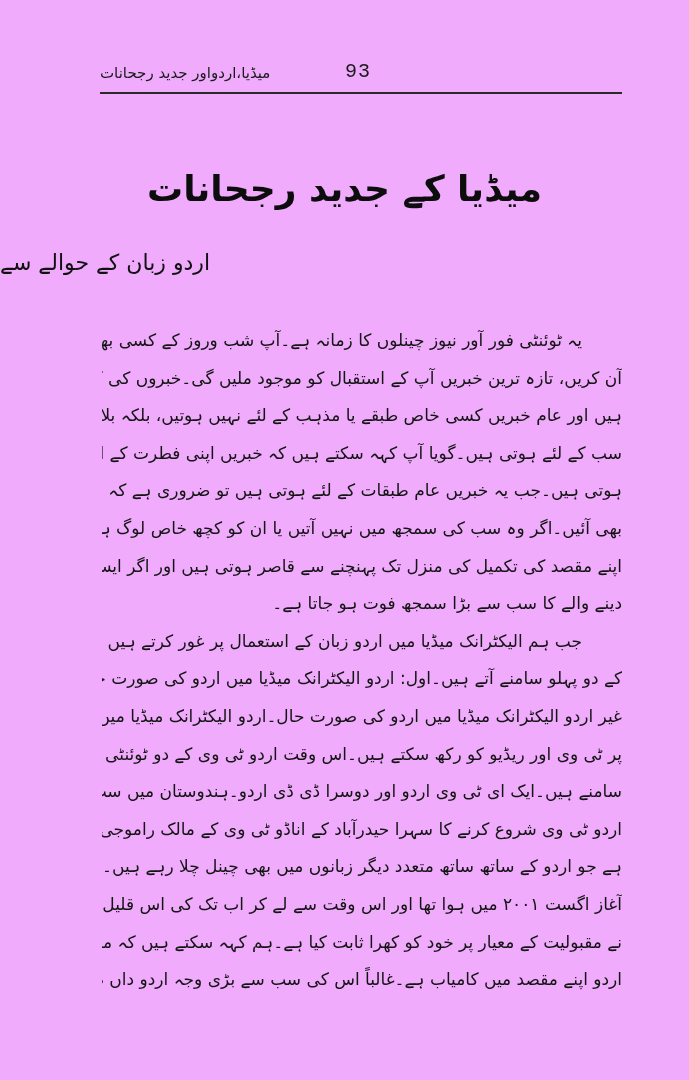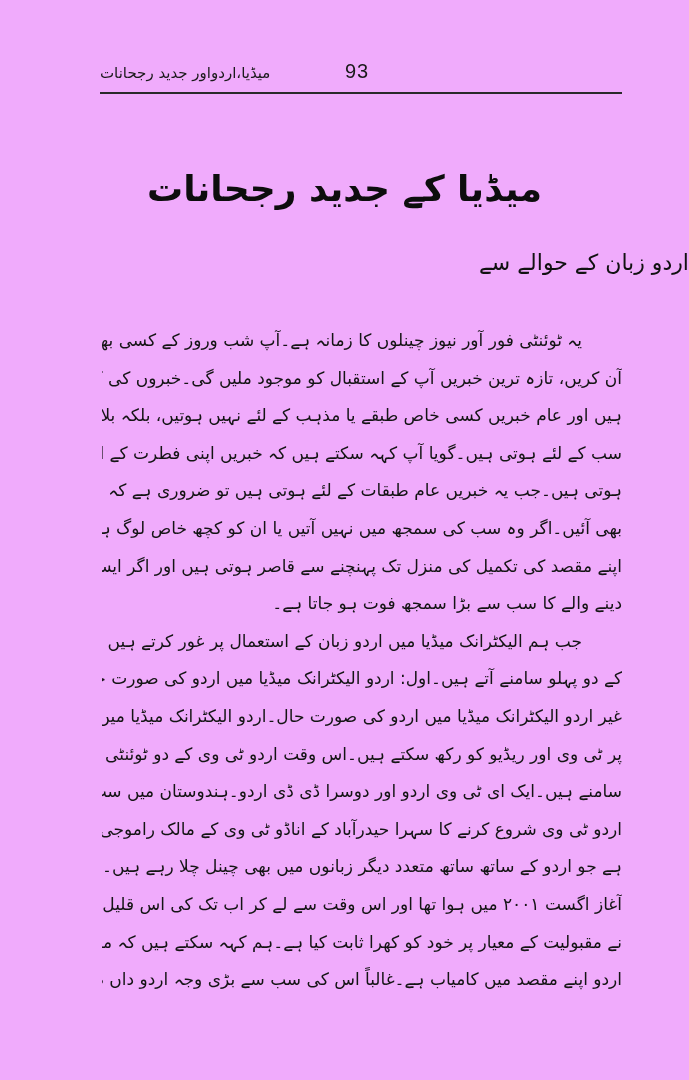--- a/index.html
+++ b/index.html
@@ -35,21 +35,21 @@
       font-family: "DejaVu Sans", sans-serif;
       font-size: 15px;
       direction: rtl;
       color: #1a1a1a;
       white-space: nowrap;
     }
     .page-number {
       position: absolute;
       left: 245px;
       top: 2px;
-      font-family: Liberation Sans, sans-serif;
+      font-family: Liberation Mono, monospace;
       font-size: 20px;
       color: #1a1a1a;
       letter-spacing: 1px;
     }
     .header-rule {
       position: absolute;
       left: 100px;
       top: 92px;
       width: 522px;
       height: 0;
@@ -66,21 +66,21 @@
       font-weight: bold;
       font-size: 36px;
       color: #0d0d0d;
       white-space: nowrap;
     }
     .chapter-subtitle {
       position: absolute;
       left: 0;
       width: 689px;
       top: 250px;
-      text-align: right;
+      text-align: left;
       direction: rtl;
       font-family: "DejaVu Sans", sans-serif;
       font-size: 22px;
       color: #111111;
       white-space: nowrap;
     }
     .body-text {
       position: absolute;
       left: 102px;
       top: 322px;

